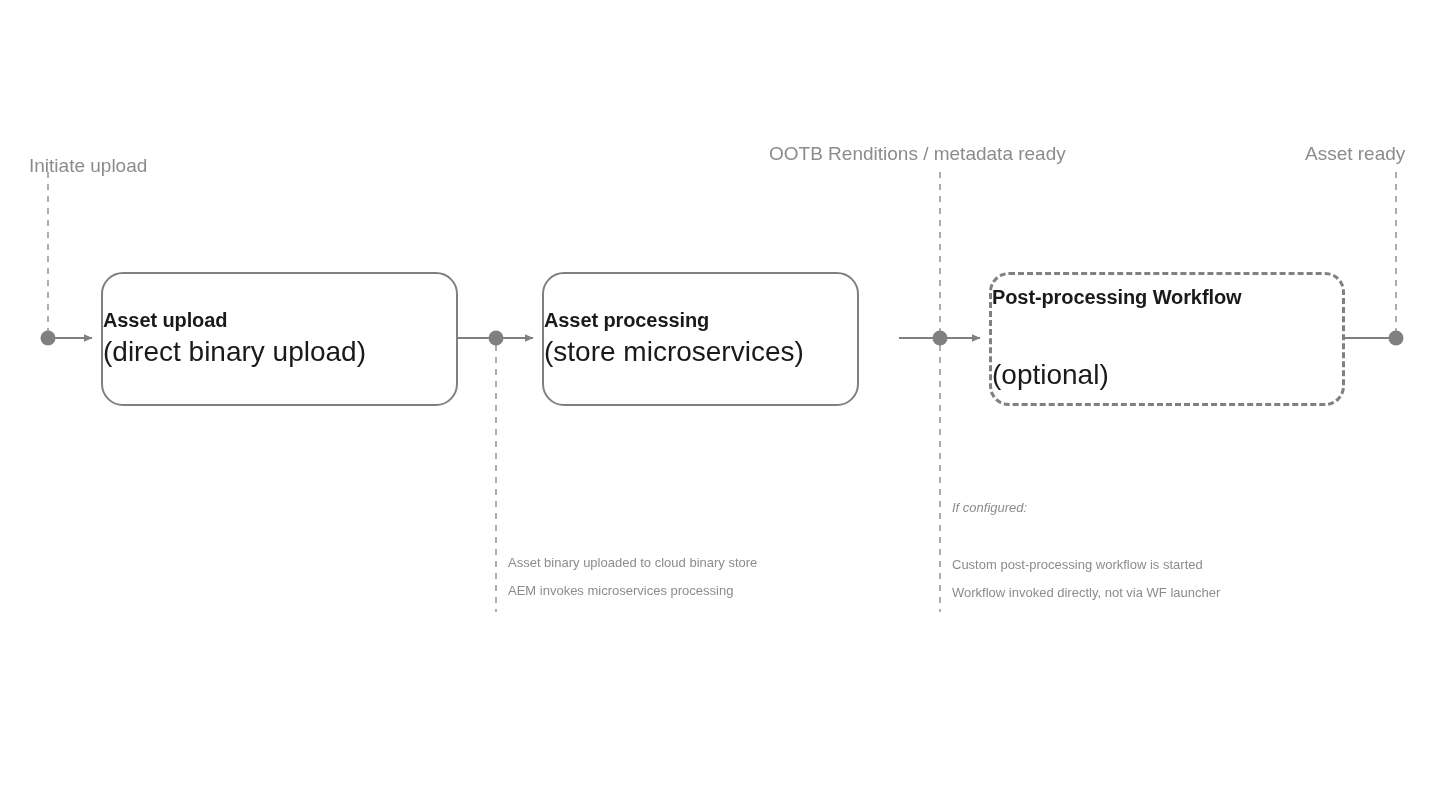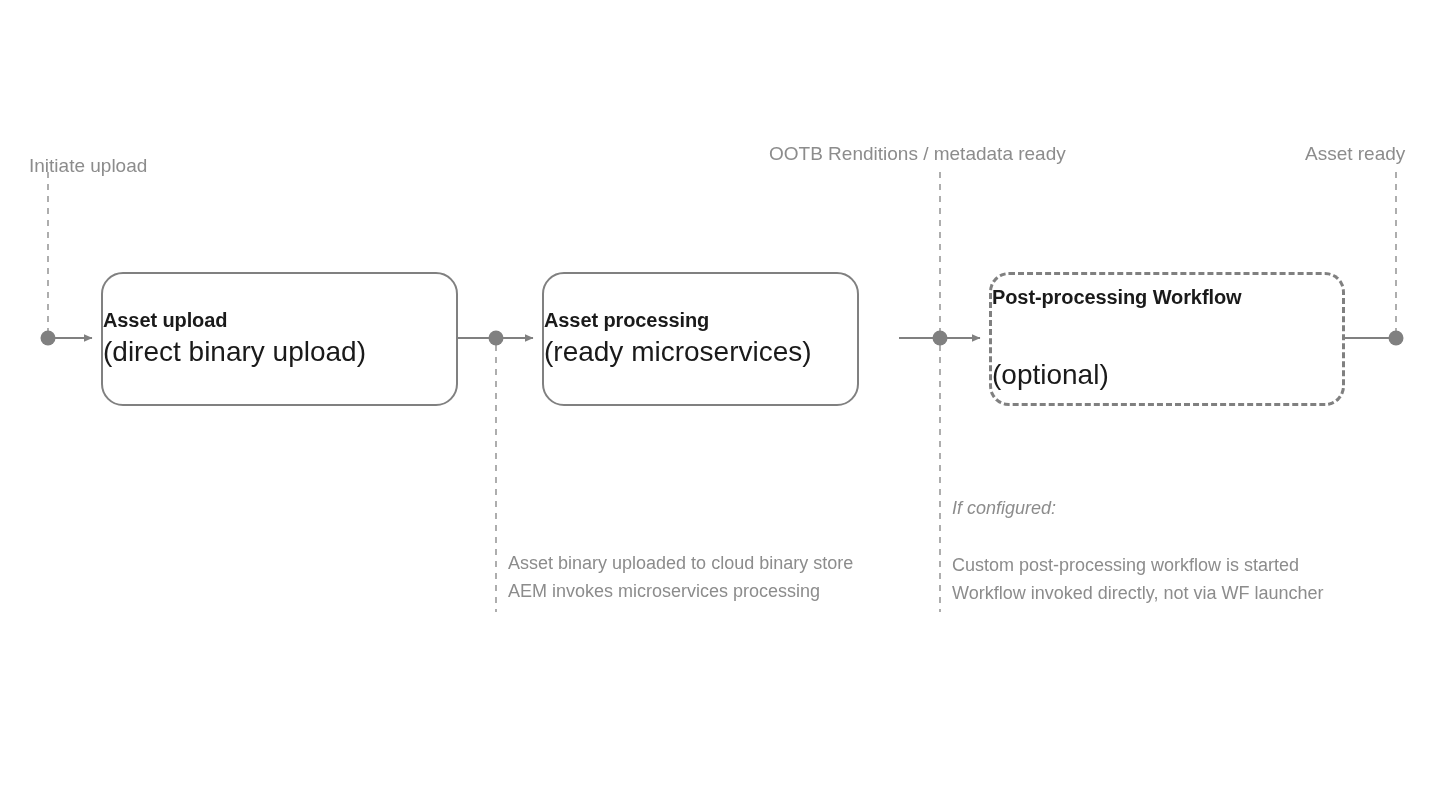--- a/index.html
+++ b/index.html
@@ -69,21 +69,21 @@
     white-space: nowrap;
     z-index: 4;
   }
 
   
   .note-block {
     position: absolute;
     z-index: 4;
   }
   .note-line {
-    font-size: 18px;
+    font-size: 13px;
     color: #8c8c8c;
     line-height: 28px;
     white-space: nowrap;
   }
   .note-line.italic {
     font-style: italic;
   }
 </style>
 </head>
 <body>
@@ -122,21 +122,21 @@
 
   <div class="milestone-label" style="left:1305px; top:143px;">Asset ready</div>
 
   <div class="proc-box" style="left:101px; top:272px; width:357px; height:134px;">
     <div class="proc-title">Asset upload</div>
     <div class="proc-sub">(direct binary upload)</div>
   </div>
 
   <div class="proc-box" style="left:542px; top:272px; width:317px; height:134px;">
     <div class="proc-title">Asset processing</div>
-    <div class="proc-sub">(ready microservices)</div>
+    <div class="proc-sub">(store microservices)</div>
   </div>
 
   <div class="proc-box dashed" style="left:989px; top:272px; width:356px; height:134px;gap:46px;">
     <div class="proc-title">Post-processing Workflow</div>
     <div class="proc-sub">(optional)</div>
   </div>
 
   <div class="note-block" style="left:508px; top:549px;">
     <div class="note-line">Asset binary uploaded to cloud binary store</div>
     <div class="note-line">AEM invokes microservices processing</div>

